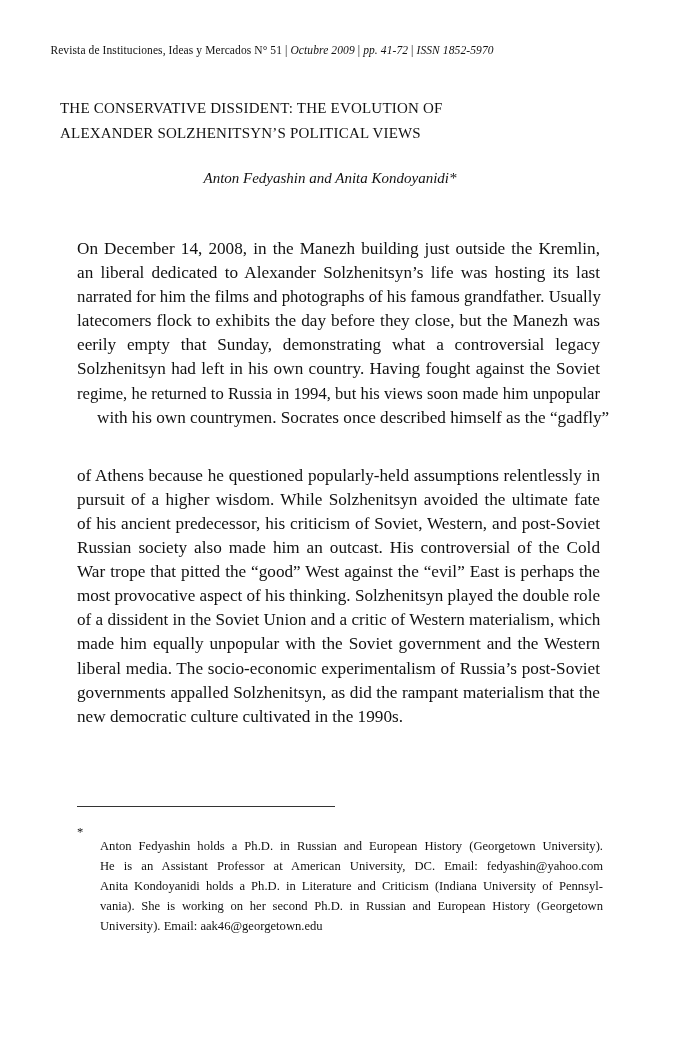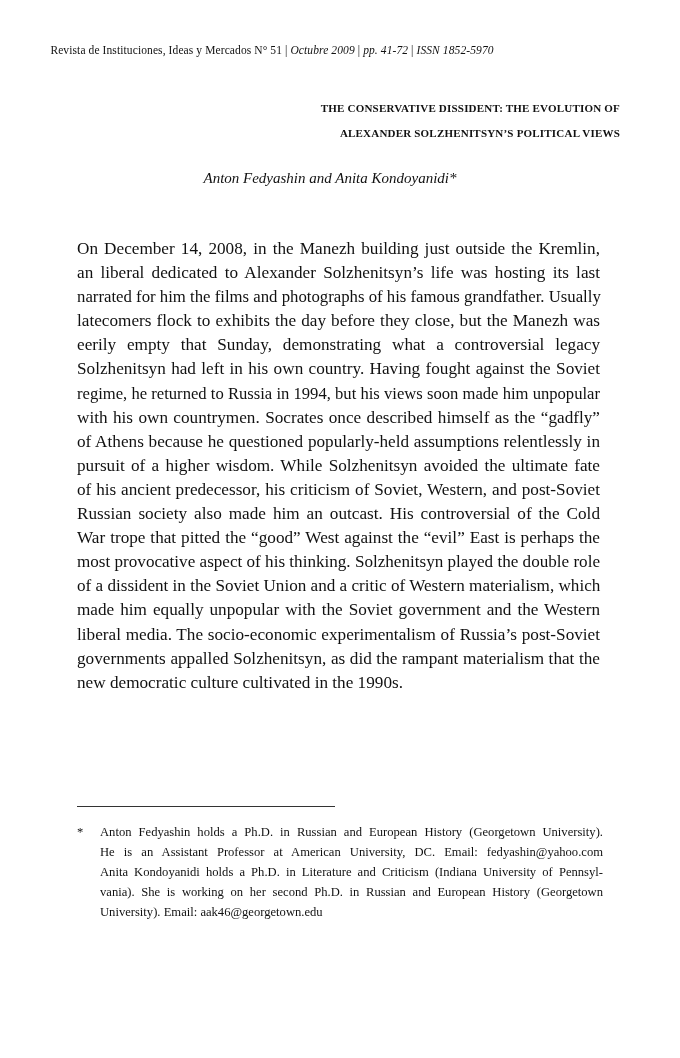--- a/index.html
+++ b/index.html
@@ -1,19 +1,19 @@
 <!DOCTYPE html>
 <html><head>
 <meta charset="utf-8">
 <style>
   html, body { margin: 0; padding: 0; background: #ffffff; }
   body { width: 680px; height: 1058px; position: relative; overflow: hidden; font-family: "Liberation Serif", "DejaVu Serif", serif; color: #111; }
   .running-head { position: absolute; top: 44px; left: 0; width: 544px; text-align: center; font-size: 11.5px; letter-spacing: 0.1px; }
   .running-head .it { font-style: italic; }
-  .title { position: absolute; top: 96px; left: 60px; width: 560px; text-align: right; font-weight: bold; font-size: 11px; line-height: 25px; letter-spacing: 0.2px; }
+  .title { position: absolute; top: 96px; left: 60px; width: 560px; text-align: left; font-weight: normal; font-size: 15px; line-height: 25px; letter-spacing: 0.2px; }
   .authors { position: absolute; top: 170px; left: 0; width: 660px; text-align: center; font-style: italic; font-size: 15px; }
   .body-text { position: absolute; top: 237px; left: 77px; width: 523px; font-size: 17.2px; line-height: 24.1px; }
   .body-text .line { display: block; text-align: justify; text-align-last: justify; white-space: nowrap; }
   .body-text .line.last { text-align-last: left; }
   .footnote-rule { position: absolute; top: 806px; left: 77px; width: 258px; height: 0; border-top: 1px solid #333; }
   .footnote { position: absolute; top: 823px; left: 77px; width: 526px; font-size: 12.6px; line-height: 19.9px; }
   .footnote .mark { position: absolute; left: 0; top: 0; }
   .footnote .fn-lines { margin-left: 23px; }
   .footnote .line { display: block; text-align: justify; text-align-last: justify; white-space: nowrap; }
   .footnote .line.last { text-align-last: left; }
@@ -33,38 +33,38 @@
 <div class="authors">Anton Fedyashin and Anita Kondoyanidi*</div>
 
 <div class="body-text">
   <span class="line" style="display: block;">On December 14, 2008, in the Manezh building just outside the Kremlin,</span>
   <span class="line" style="display: block;">an liberal dedicated to Alexander Solzhenitsyn’s life was hosting its last</span>
   <span class="line" style="display: block; font-size: 16.7516px;">narrated for him the films and photographs of his famous grandfather. Usually</span>
   <span class="line" style="display: block;">latecomers flock to exhibits the day before they close, but the Manezh was</span>
   <span class="line" style="display: block;">eerily empty that Sunday, demonstrating what a controversial legacy</span>
   <span class="line" style="display: block;">Solzhenitsyn had left in his own country. Having fought against the Soviet</span>
   <span class="line" style="display: block; font-size: 16.6277px;">regime, he returned to Russia in 1994, but his views soon made him unpopular</span>
-  <span class="line" style="display: block;">with his own countrymen. Socrates once described himself as the “gadfly”</span>
-  <span class="line" style="display: block;">of Athens because he questioned popularly-held assumptions relentlessly in</span>
+  <span class="line" style="display: block; margin-left: 20px;">with his own countrymen. Socrates once described himself as the “gadfly”</span>
+  <span class="line" style="display: block; margin-top: 34px;">of Athens because he questioned popularly-held assumptions relentlessly in</span>
   <span class="line" style="display: block;">pursuit of a higher wisdom. While Solzhenitsyn avoided the ultimate fate</span>
   <span class="line" style="display: block;">of his ancient predecessor, his criticism of Soviet, Western, and post-Soviet</span>
   <span class="line" style="display: block;">Russian society also made him an outcast. His controversial of the Cold</span>
   <span class="line" style="display: block;">War trope that pitted the “good” West against the “evil” East is perhaps the</span>
   <span class="line" style="display: block; font-size: 17.1019px;">most provocative aspect of his thinking. Solzhenitsyn played the double role</span>
   <span class="line" style="display: block; font-size: 17.1345px;">of a dissident in the Soviet Union and a critic of Western materialism, which</span>
   <span class="line" style="display: block;">made him equally unpopular with the Soviet government and the Western</span>
   <span class="line" style="display: block;">liberal media. The socio-economic experimentalism of Russia’s post-Soviet</span>
   <span class="line" style="display: block;">governments appalled Solzhenitsyn, as did the rampant materialism that the</span>
   <span class="line last" style="display: block;">new democratic culture cultivated in the 1990s.</span>
 </div>
 
 <div class="footnote-rule"></div>
 
 <div class="footnote">
   <span class="mark">*</span>
   <div class="fn-lines">
-    <span class="line" style="display: block;">Anton Fedyashin holds a Ph.D. in Russian and European History (Georgetown University).</span>
+    <span class="line" style="display: block; margin-top: 14px;">Anton Fedyashin holds a Ph.D. in Russian and European History (Georgetown University).</span>
     <span class="line" style="display: block;">He is an Assistant Professor at American University, DC. Email: fedyashin@yahoo.com</span>
     <span class="line" style="display: block;">Anita Kondoyanidi holds a Ph.D. in Literature and Criticism (Indiana University of Pennsyl-</span>
     <span class="line" style="display: block;">vania). She is working on her second Ph.D. in Russian and European History (Georgetown</span>
     <span class="line last" style="display: block;">University). Email: aak46@georgetown.edu</span>
   </div>
 </div>
 
 </body></html>

